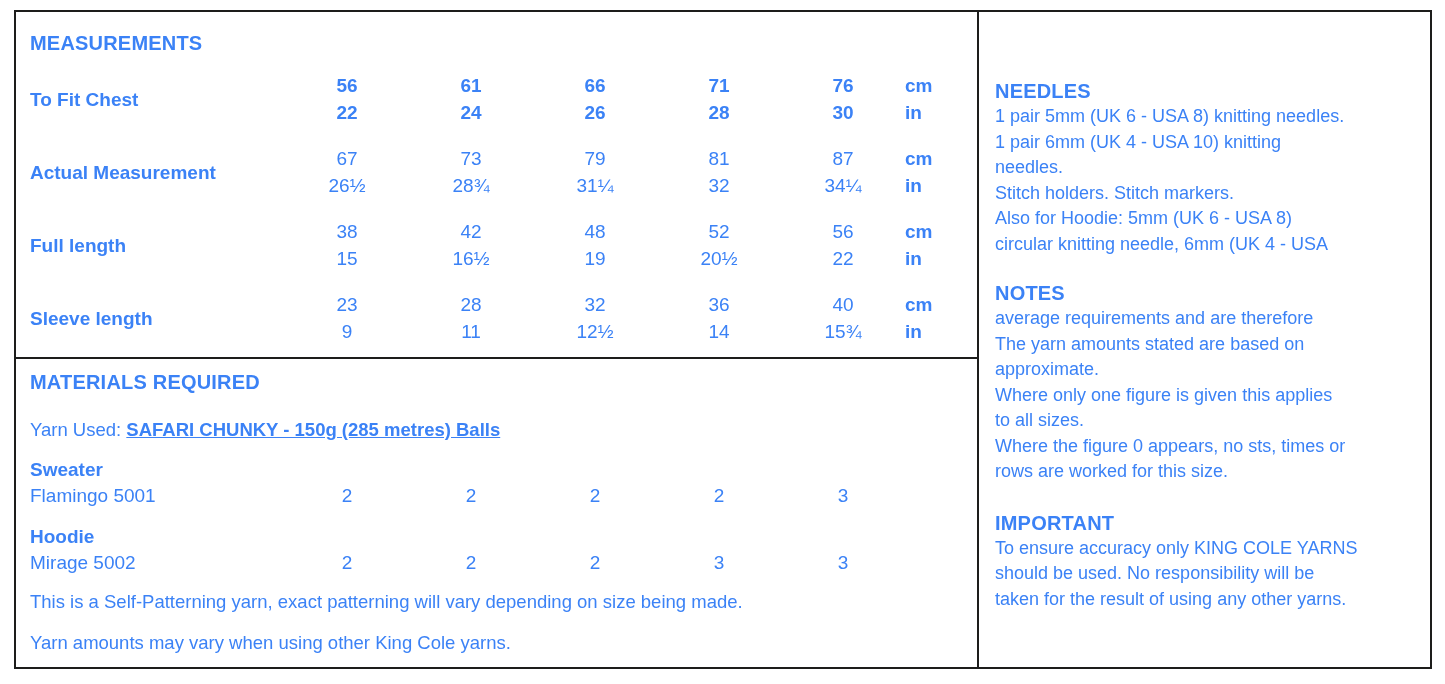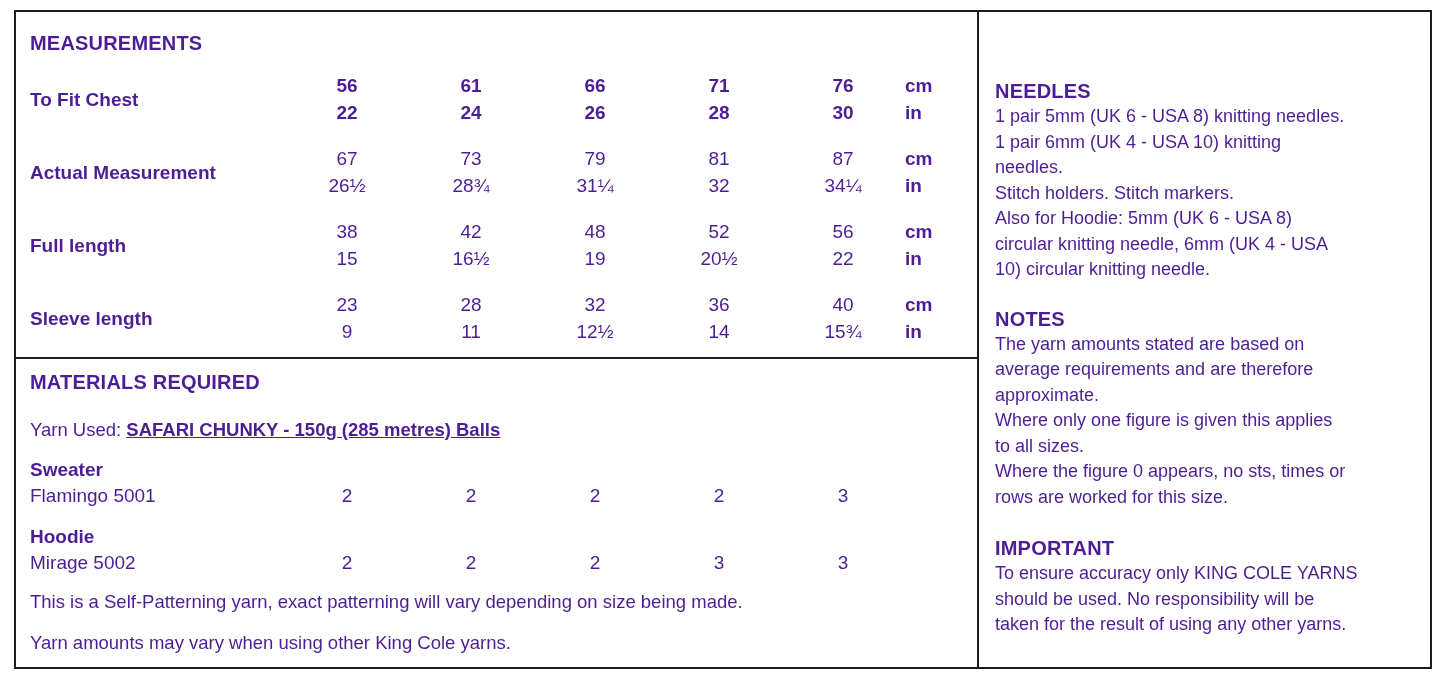--- a/index.html
+++ b/index.html
@@ -6,21 +6,21 @@
     margin: 0;
     padding: 0;
     background: #ffffff;
   }
   .page {
     position: relative;
     width: 1445px;
     height: 684px;
     background: #ffffff;
     font-family: "Liberation Sans", sans-serif;
-    color: #4c1d95;
+    color: #3b82f6;
     overflow: hidden;
   }
   .frame {
     position: absolute;
     left: 14px;
     top: 10px;
     width: 1418px;
     height: 659px;
     border: 2px solid #1d1d1b;
     box-sizing: border-box;
@@ -291,27 +291,26 @@
     <div class="right-col">
 
       <section class="sec-needles">
         <h2 class="sec-title">NEEDLES</h2>
         <div class="tline">1 pair 5mm (UK 6 - USA 8) knitting needles.</div>
         <div class="tline">1 pair 6mm (UK 4 - USA 10) knitting</div>
         <div class="tline">needles.</div>
         <div class="tline">Stitch holders. Stitch markers.</div>
         <div class="tline">Also for Hoodie: 5mm (UK 6 - USA 8)</div>
         <div class="tline">circular knitting needle, 6mm (UK 4 - USA</div>
-        <div class="tline">10) circular knitting needle.</div>
       </section>
 
       <section class="sec-notes">
         <h2 class="sec-title">NOTES</h2>
+        <div class="tline">average requirements and are therefore</div>
         <div class="tline">The yarn amounts stated are based on</div>
-        <div class="tline">average requirements and are therefore</div>
         <div class="tline">approximate.</div>
         <div class="tline">Where only one figure is given this applies</div>
         <div class="tline">to all sizes.</div>
         <div class="tline">Where the figure 0 appears, no sts, times or</div>
         <div class="tline">rows are worked for this size.</div>
       </section>
 
       <section class="sec-important">
         <h2 class="sec-title">IMPORTANT</h2>
         <div class="tline">To ensure accuracy only KING COLE YARNS</div>

